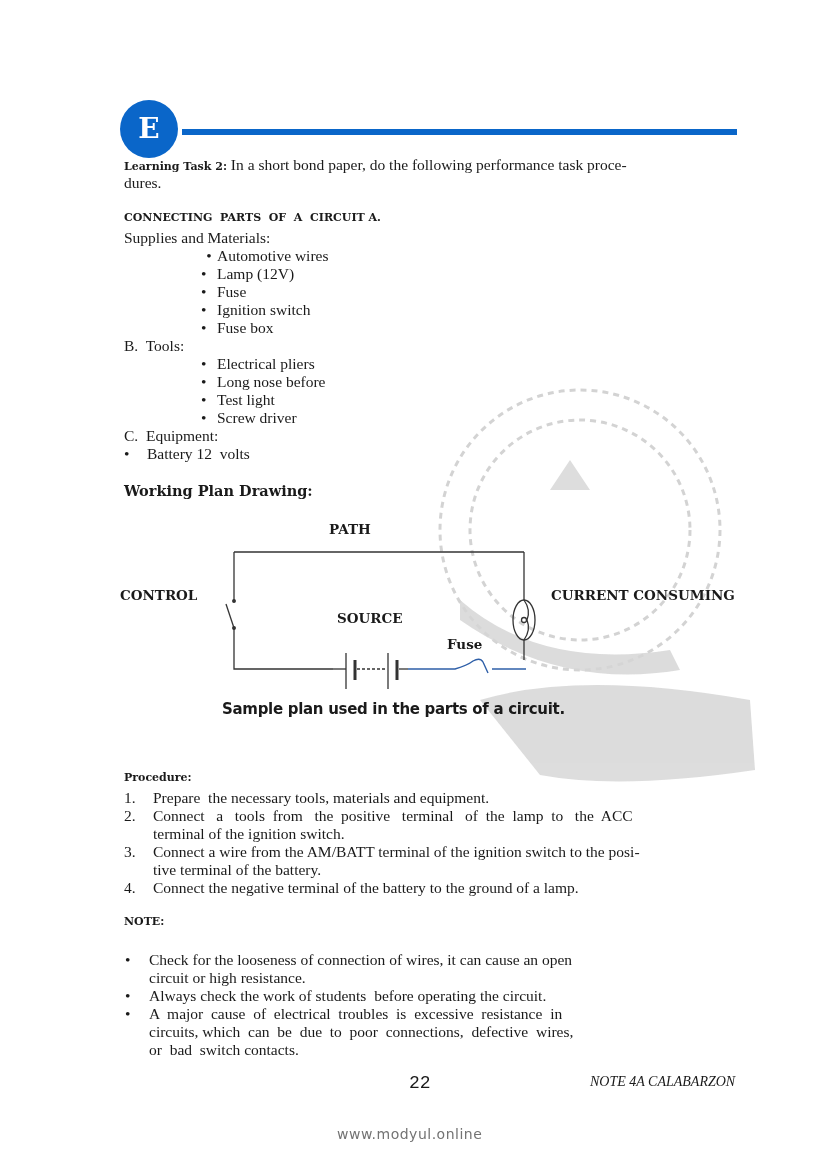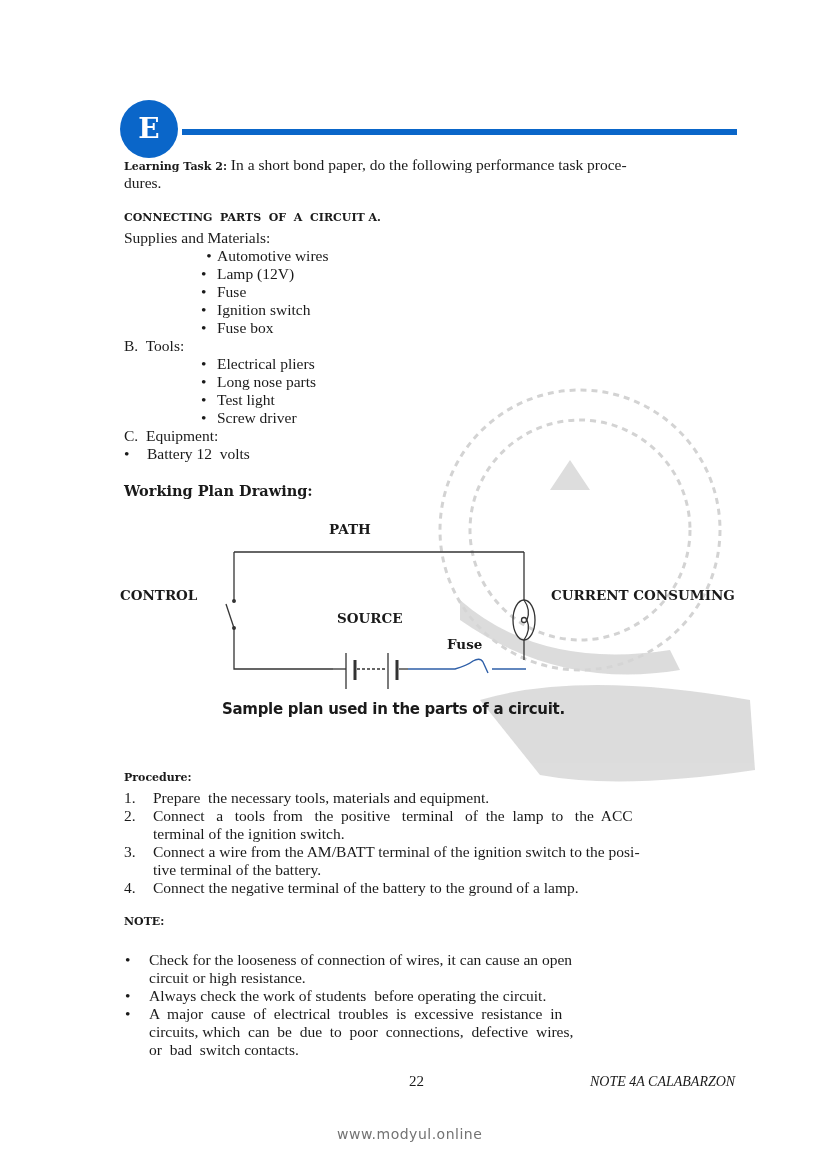--- a/index.html
+++ b/index.html
@@ -14,21 +14,21 @@
     #badge-letter { left: 120px; top: 100px; width: 58px; height: 58px; line-height: 58px; text-align: center;
                     color: #fff; font-family: "DejaVu Serif", serif; font-weight: bold; font-size: 28px; }
     #header-rule { left: 182px; top: 129px; width: 555px; height: 6px; background: #0a66c9; }
     .bullet { display: inline-block; width: 16px; }
     .diag-label { font-family: "DejaVu Serif", serif; font-weight: bold; font-size: 13.5px; white-space: nowrap; }
     #caption { font-family: "DejaVu Sans", sans-serif; font-weight: bold; font-size: 15px; white-space: nowrap; letter-spacing: -0.3px; }
 
     
     #seal { left: 420px; top: 370px; width: 340px; height: 420px; opacity: 0.9; }
 
-    .footer-page { font-family: Liberation Serif, serif; font-size: 15px; }
+    .footer-page { font-family: Liberation Mono, monospace; font-size: 18px; }
     .footer-brand { font-family: "Liberation Serif", serif; font-style: italic; font-size: 14px; }
     .site { font-family: "DejaVu Sans", sans-serif; font-size: 14px; color: #737373; letter-spacing: 0.5px; }
   </style>
 </head>
 <body>
 
 <svg id="seal" class="abs" viewBox="0 0 340 420">
   <g fill="none" stroke="#cfcfcf" stroke-width="3" stroke-dasharray="6 5">
     <circle cx="160" cy="160" r="140"></circle>
     <circle cx="160" cy="160" r="110"></circle>
@@ -56,21 +56,21 @@
   <div class="abs txt" style="left:201px; top:247px;text-align:center;"><span class="bullet">•</span><span>Automotive wires</span></div>
   <div class="abs txt" style="left:201px; top:265px;"><span class="bullet">•</span><span>Lamp (12V)</span></div>
   <div class="abs txt" style="left:201px; top:283px;"><span class="bullet">•</span><span>Fuse</span></div>
   <div class="abs txt" style="left:201px; top:301px;"><span class="bullet">•</span><span>Ignition switch</span></div>
   <div class="abs txt" style="left:201px; top:319px;"><span class="bullet">•</span><span>Fuse box</span></div>
 </div>
 
 <div class="abs txt" style="left:124px; top:337px; white-space:pre;">B.  Tools:</div>
 <div>
   <div class="abs txt" style="left:201px; top:355px;"><span class="bullet">•</span><span>Electrical pliers</span></div>
-  <div class="abs txt" style="left:201px; top:373px;"><span class="bullet">•</span><span>Long nose parts</span></div>
+  <div class="abs txt" style="left:201px; top:373px;"><span class="bullet">•</span><span>Long nose before</span></div>
   <div class="abs txt" style="left:201px; top:391px;"><span class="bullet">•</span><span>Test light</span></div>
   <div class="abs txt" style="left:201px; top:409px;"><span class="bullet">•</span><span>Screw driver</span></div>
 </div>
 
 <div class="abs txt" style="left:124px; top:427px; white-space:pre;">C.  Equipment:</div>
 <div class="abs txt" style="left:124px; top:445px; white-space:pre;"><span class="bullet" style="width:23px;">•</span><span>Battery 12  volts</span></div>
 
 <div class="abs serif-bold" style="left:124px; top:482px; font-size:14.5px;">Working Plan Drawing:</div>
 
 <div class="abs diag-label" style="left:329px; top:513px;margin-top:8px;">PATH</div>

